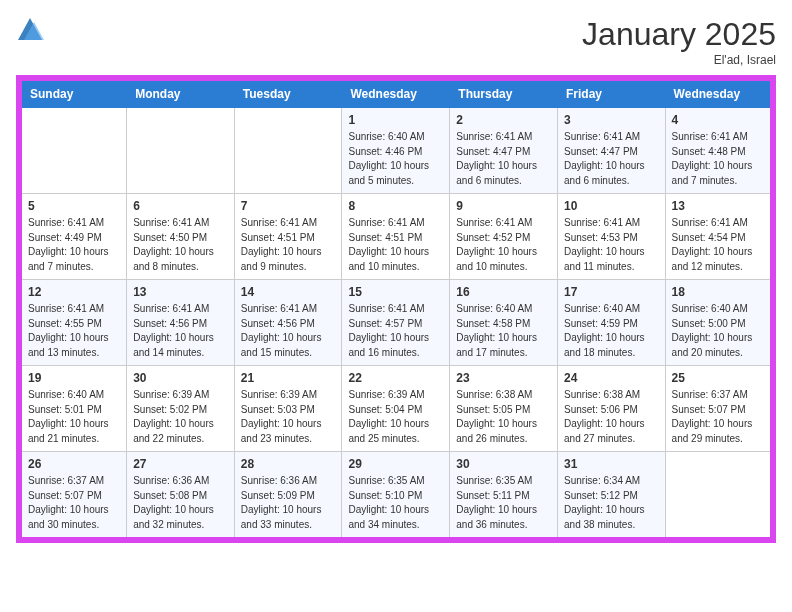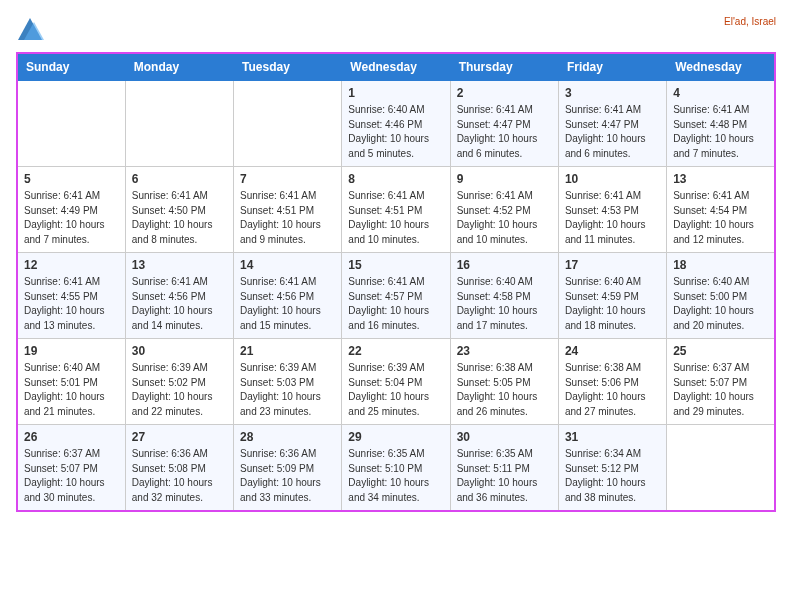--- a/index.html
+++ b/index.html
@@ -34,27 +34,27 @@
     }
     .title-block {
       text-align: right;
     }
     .calendar-title {
       font-size: 32px;
       font-weight: normal;
       color: #333;
     }
     .calendar-subtitle {
-      font-size: 10px;
-      color: #c2410c;
+      font-size: 12px;
+      color: #404040;
     }
     .calendar {
       width: 100%;
       border-collapse: collapse;
-      border: 2px solid #d946ef;
+      border: 6px solid #d946ef;
     }
     .calendar th {
       background-color: #2b7cd3;
       color: #fff;
       font-size: 12px;
       font-weight: bold;
       padding: 6px 8px;
       text-align: left;
       border: 1px solid #2b7cd3;
     }
@@ -93,20 +93,21 @@
 <body>
 
 <div class="header">
   <div class="logo">
     <svg class="logo-icon" viewBox="0 0 28 28">
       <polygon points="14,2 26,24 2,24" fill="#1a6bb5" opacity="0.85"></polygon>
       <polygon points="18,6 28,24 8,24" fill="#5baef0" opacity="0.6"></polygon>
     </svg>
   </div>
   <div class="title-block">
+    <div class="calendar-title">January 2025</div>
     <div class="calendar-subtitle">El'ad, Israel</div>
   </div>
 </div>
 
 <table class="calendar">
   <thead>
     <tr>
     <th>Sunday</th>
         <th>Monday</th>
         <th>Tuesday</th>

